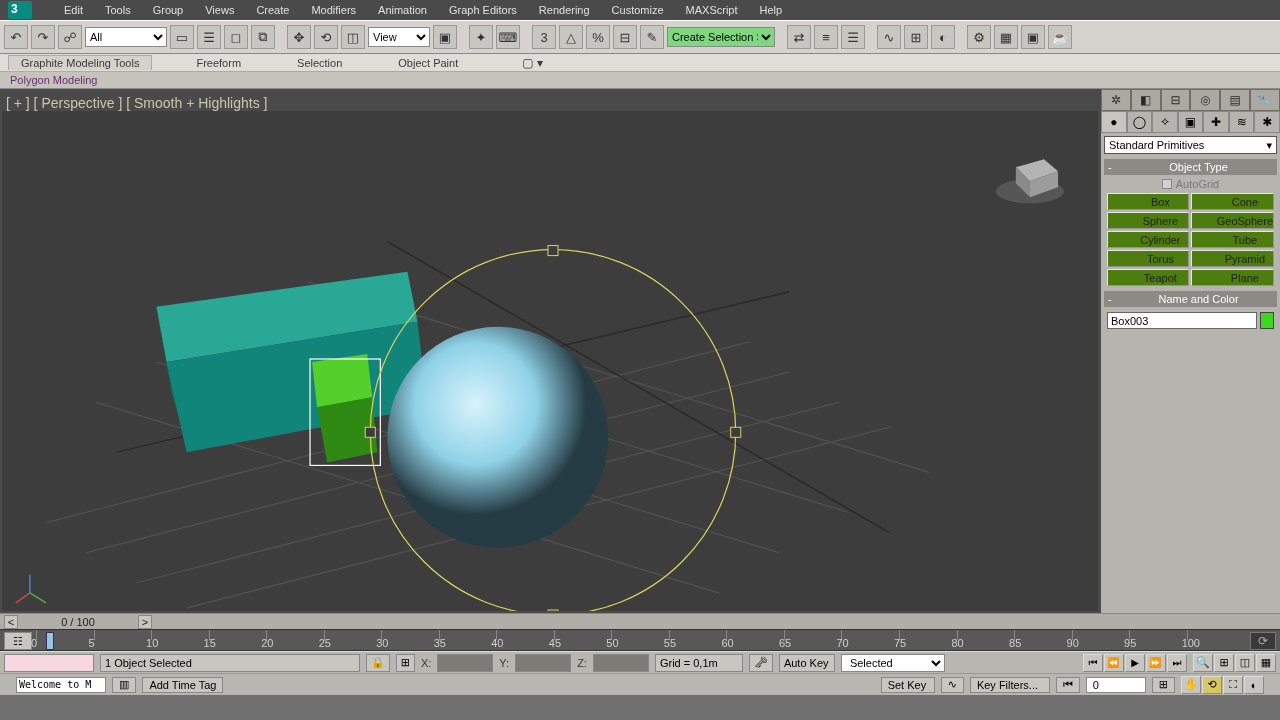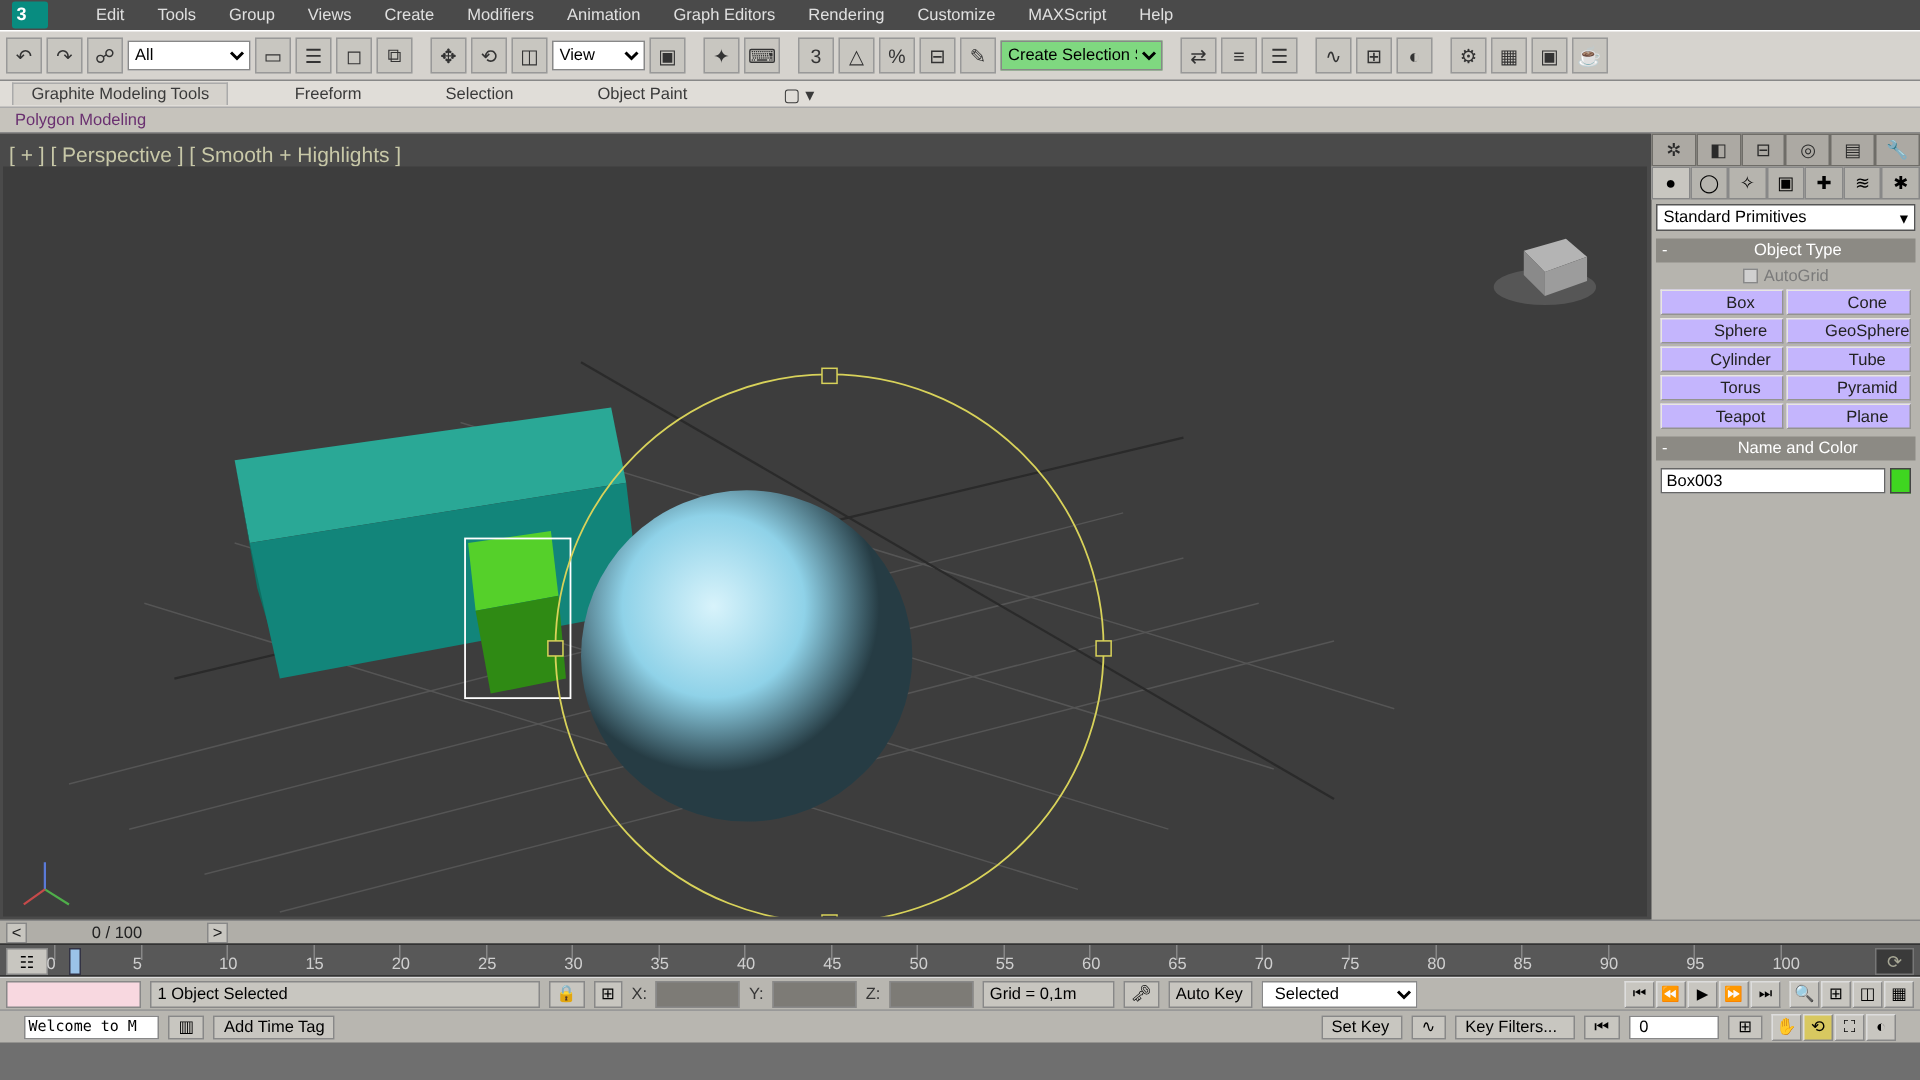--- a/index.html
+++ b/index.html
@@ -47,21 +47,21 @@
 .cmd-subtabs .ct { flex: 1; border: 1px solid #888; display:flex; align-items:center; justify-content:center; font-size:12px; background:#b6b4ae;}
 .cmd-subtabs .ct.active { background:#c8c6c0; }
 .cmd-drop { margin: 3px; height: 18px; background: #fff; border: 1px solid #555; font-size:11px; display:flex; align-items:center; padding:0 4px; justify-content:space-between;}
 .rollout-head { background: #8c8a84; color: #fff; height: 16px; margin: 2px 3px 0 3px; display: flex; align-items: center; padding: 0 4px; font-size:11px; }
 .rollout-head .minus { margin-right: auto; }
 .rollout-head span.title { position: absolute; left:0; right:0; text-align:center;margin-left:16px; }
 .rollout-body { margin: 0 3px; background: #b6b4ae; padding: 3px; }
 .autogrid { display:flex; justify-content:center; align-items:center; color:#7a7a7a; gap:4px; margin-bottom:3px;}
 .autogrid .cb { width:10px; height:10px; border:1px solid #888; background:#d0d0d0;}
 .prim-grid { display:grid; grid-template-columns: 1fr 1fr; gap:2px; }
-.prim-btn { background: #c4b5fd; border: 1px outset #e8e6e1; height: 17px; display:flex; align-items:center; justify-content:center; font-size:11px; color:#222;padding-left:25px;}
+.prim-btn { background: #4d7c0f; border: 1px outset #e8e6e1; height: 17px; display:flex; align-items:center; justify-content:center; font-size:11px; color:#222;padding-left:25px;}
 .name-row { display:flex; gap:3px; align-items:center; margin-top:2px;}
 .name-input { flex:1; height: 17px; background:#fff; border:1px solid #666; padding:0 3px; font-size:11px;}
 .color-swatch { width: 18px; height: 17px; background: #3fd620; border: 1px solid #444; }
 
 
 .time-row { height: 16px; background: #b0aea8; border-top:1px solid #888; display:flex; align-items:center; padding:0 4px; font-size:11px; color:#222;}
 .time-row .tlabel { flex:0 0 120px; text-align:center; }
 .time-row .arrow { width:14px; text-align:center; border:1px solid #888; background:#c8c6c0;}
 .ruler { height: 22px; background: #585858; position:relative; border-top:1px solid #333; border-bottom:1px solid #333; }
 .ruler .trackbtn { position:absolute; left:4px; top:2px; width:28px; height:18px; background:#c8c6c0; border:1px solid #888; display:flex; align-items:center; justify-content:center; }

